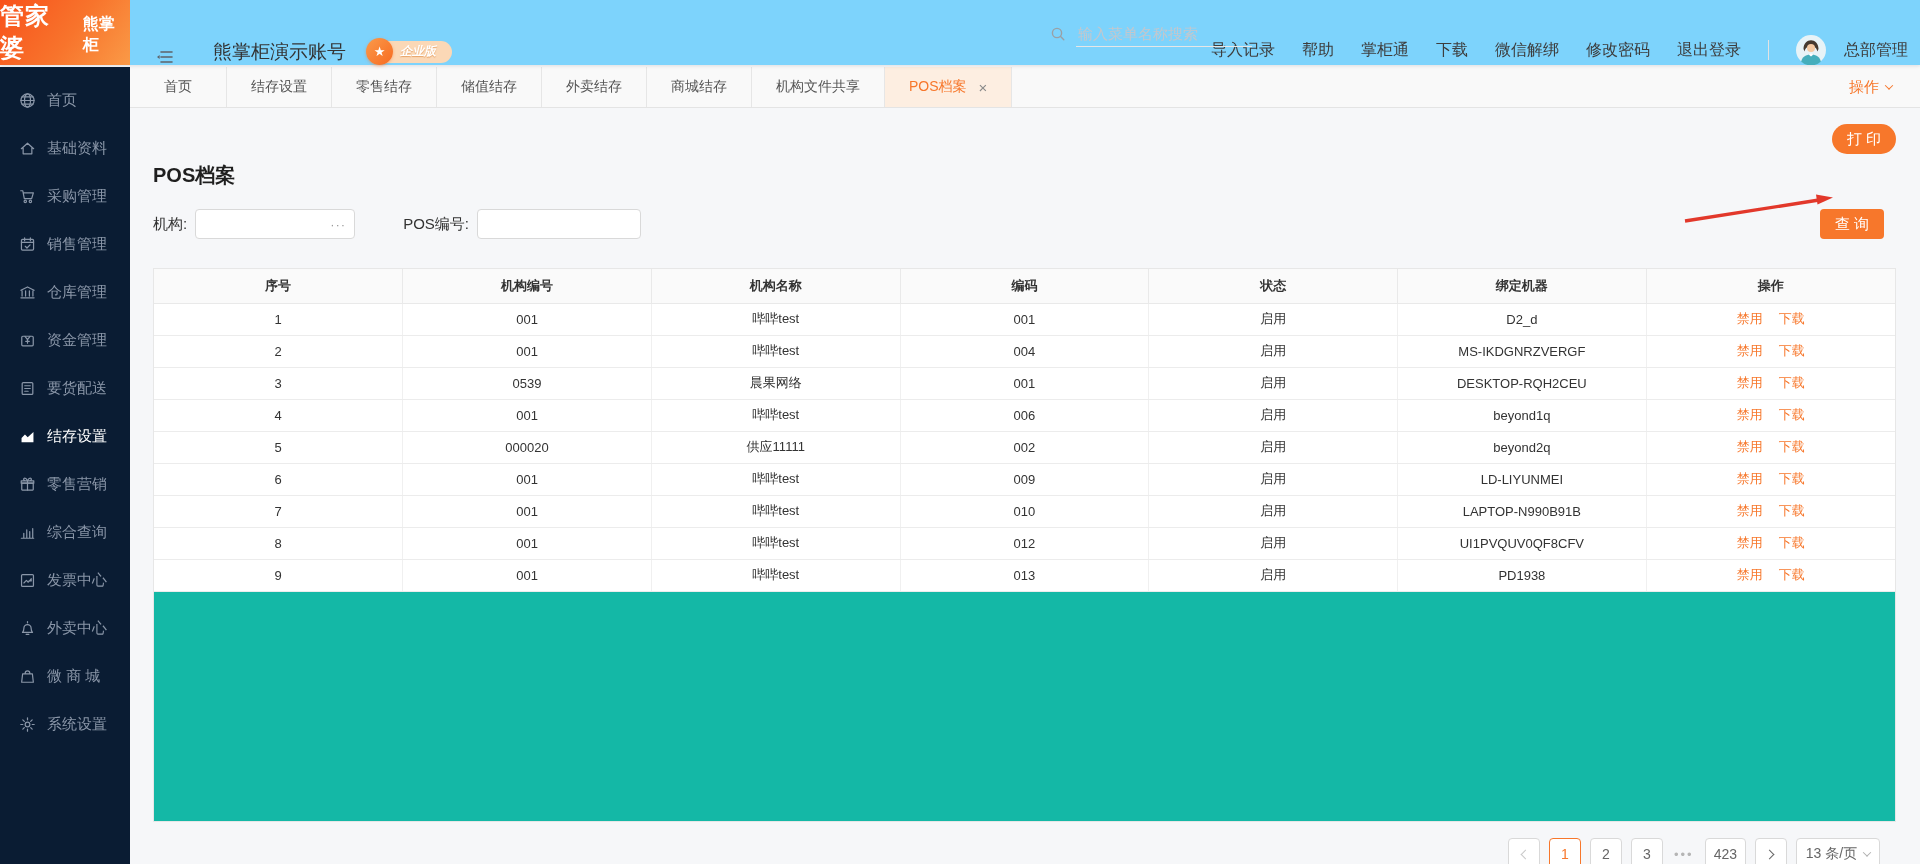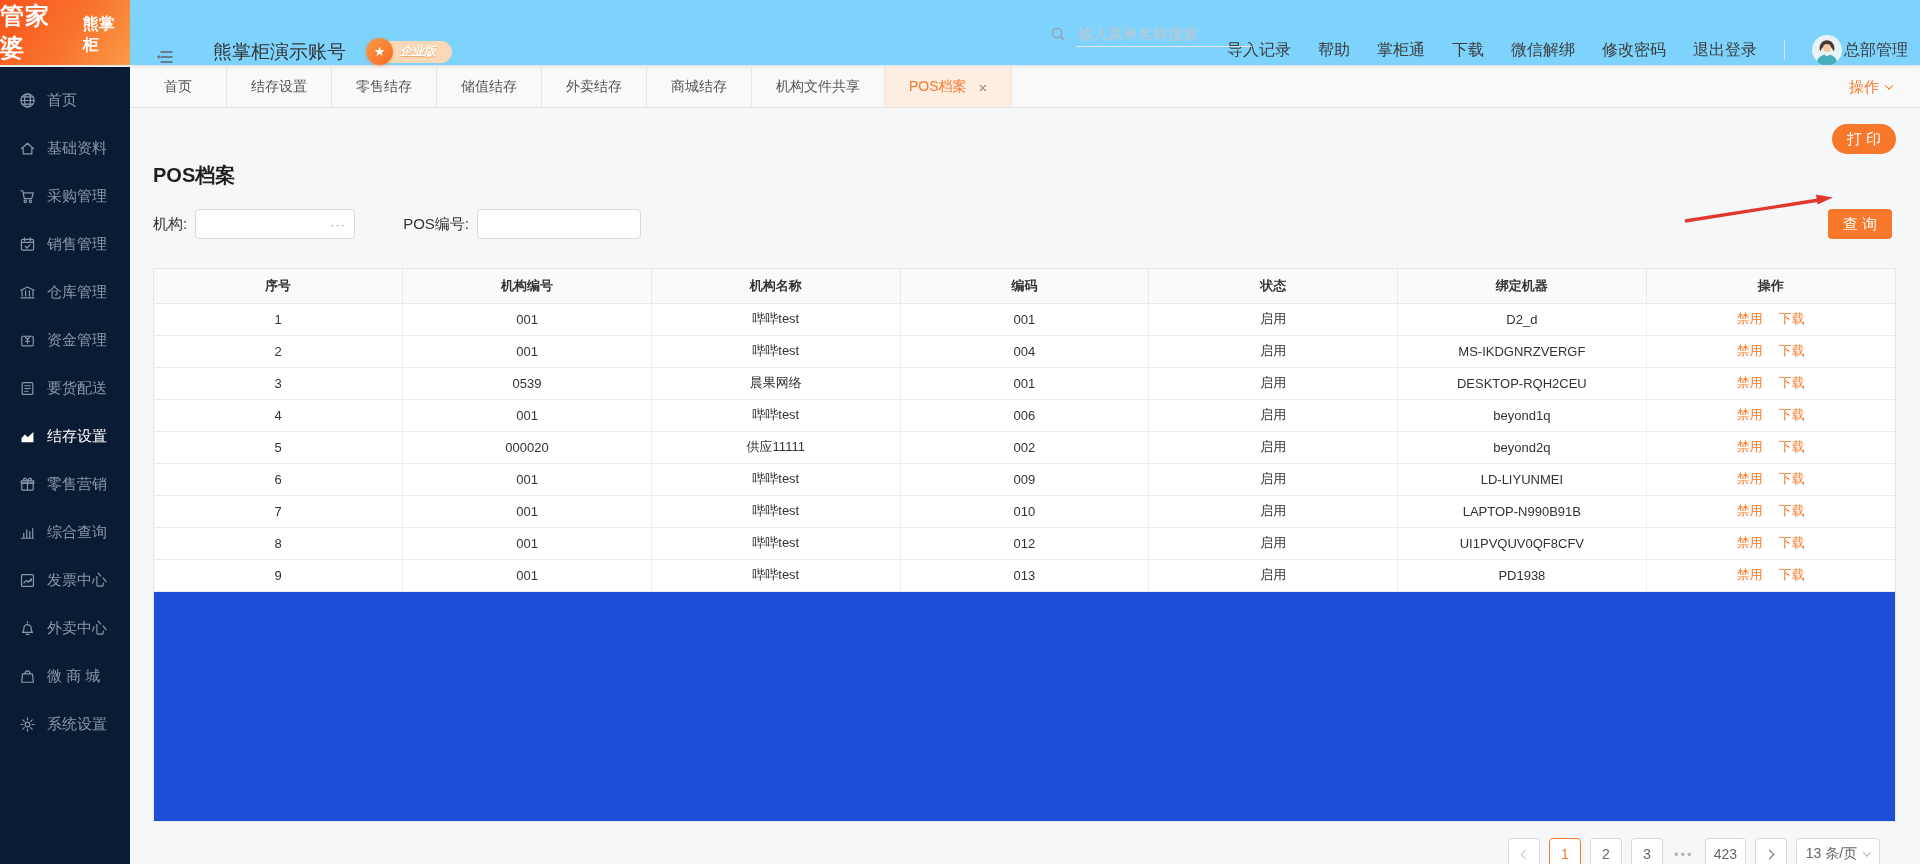--- a/index.html
+++ b/index.html
@@ -27,21 +27,21 @@
   .badge-pill { height:22px; margin-left:-11px; padding:0 16px 0 18px; background:#fbd8b6;
     border-radius:4px 11px 11px 4px; display:flex; align-items:center;
     color:#fff; font-size:12px; font-weight:bold; font-style:italic; text-shadow:0 1px 1px rgba(214,116,34,.55); }
   .search { position:absolute; left:1050px; top:0; height:67px; display:flex; align-items:center; gap:10px; }
   .search input { width:176px; border:none; outline:none; border-bottom:1px solid #e6e6e6;
     font-size:15px; padding:4px 2px; color:#333; background:transparent; }
   .search input::placeholder { color:#c3c7cd; }
   .topmenu { margin-left:auto; display:flex; align-items:center; gap:27px; padding-right:12px; }
   .topmenu-item { font-size:16px; color:#3d3d3d; cursor:pointer; white-space:nowrap; }
   .topmenu-divider { width:1px; height:20px; background:#e3e3e3; }
-  .userbox { display:flex; align-items:center; gap:2px; cursor:pointer; }
+  .userbox { display:flex; align-items:center; gap:18px; cursor:pointer; }
   .username { font-size:16px; color:#3d3d3d; }
 
   
   .sidebar { position:absolute; top:67px; left:0; bottom:0; width:130px; background:#0a1c33; padding-top:9px; }
   .side-item { height:48px; display:flex; align-items:center; padding-left:19px; gap:11px;
     color:#8a96a8; font-size:15px; cursor:pointer; }
   .side-item .side-icon { width:17px; height:17px; color:#8a96a8; }
   .side-item.active { color:#fff; }
   .side-item.active .side-icon { color:#fff; }
   .side-icon svg { width:17px; height:17px; fill:none; stroke:currentColor; stroke-width:1.15; stroke-linecap:round; stroke-linejoin:round; }
@@ -63,26 +63,26 @@
     border:none; border-radius:15px; font-size:15px; cursor:pointer; font-family:inherit; }
   .page-title { padding-top:54px; font-size:20px; font-weight:bold; color:#1f1f1f; }
   .filters { display:flex; align-items:center; margin-top:20px; position:relative; height:30px; }
   .filter-label { font-size:15px; color:#333; margin-right:8px; white-space:nowrap; }
   .filter-input-wrap { position:relative; }
   .filter-input { width:160px; height:30px; border:1px solid #d9d9d9; border-radius:4px; background:#fff;
     font-size:14px; padding:0 24px 0 10px; outline:none; color:#333; font-family:inherit; }
   .filter-input.plain { width:164px; padding-right:10px; }
   .input-suffix { position:absolute; right:9px; top:50%; transform:translateY(-50%); color:#9a9a9a; font-size:13px; letter-spacing:1px; cursor:pointer; }
   .filters .gap { width:48px; }
-  .query-btn { position:absolute; right:4px; top:0; width:64px; height:30px; background:#f7772b; color:#fff;
+  .query-btn { position:absolute; right:12px; top:0; width:64px; height:30px; background:#f7772b; color:#fff;
     border:none; border-radius:4px; font-size:15px; cursor:pointer; font-family:inherit; }
   .anno-arrow { position:absolute; left:1545px; top:80px; pointer-events:none; z-index:5; }
 
   
-  .table-wrap { margin-top:29px; height:554px; background:#1d4ed8; border:1px solid #e7e7e7; overflow:hidden; }
+  .table-wrap { margin-top:29px; height:554px; background:#14b8a6; border:1px solid #e7e7e7; overflow:hidden; }
   table { width:100%; border-collapse:collapse; table-layout:fixed; }
   th { height:34px; background:#fafafa; font-size:13px; font-weight:bold; color:#333;
     border-right:1px solid #e9e9e9; border-bottom:1px solid #e9e9e9; text-align:center; }
   th:last-child { border-right:none; }
   td { height:32px; font-size:13px; color:#333; text-align:center;
     border-right:1px solid #f0f0f0; border-bottom:1px solid #ececec; background:#fff; }
   td:last-child { border-right:none; }
   .op-link { color:#f7772b; cursor:pointer; margin:0 8px; }
 
   

